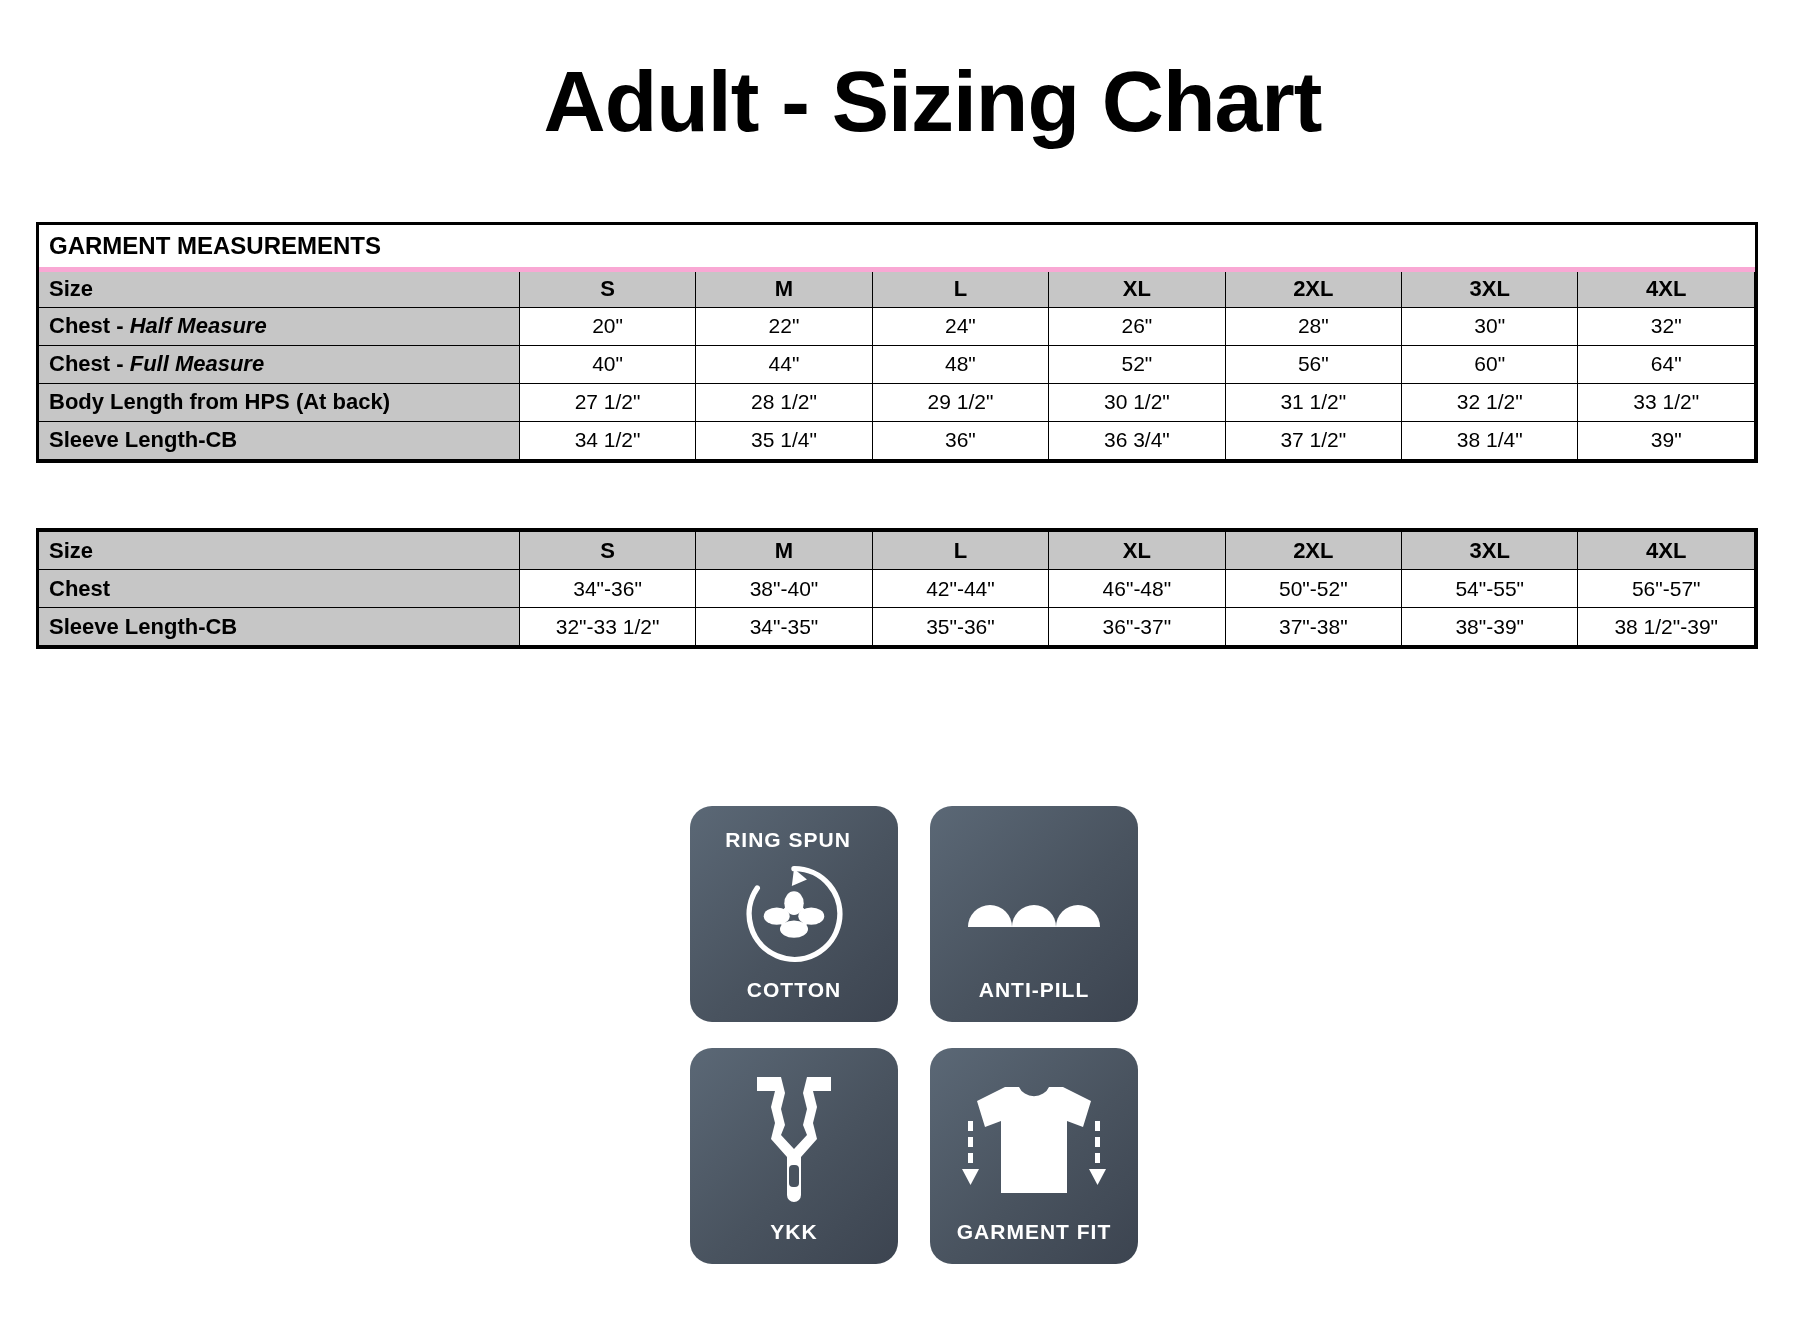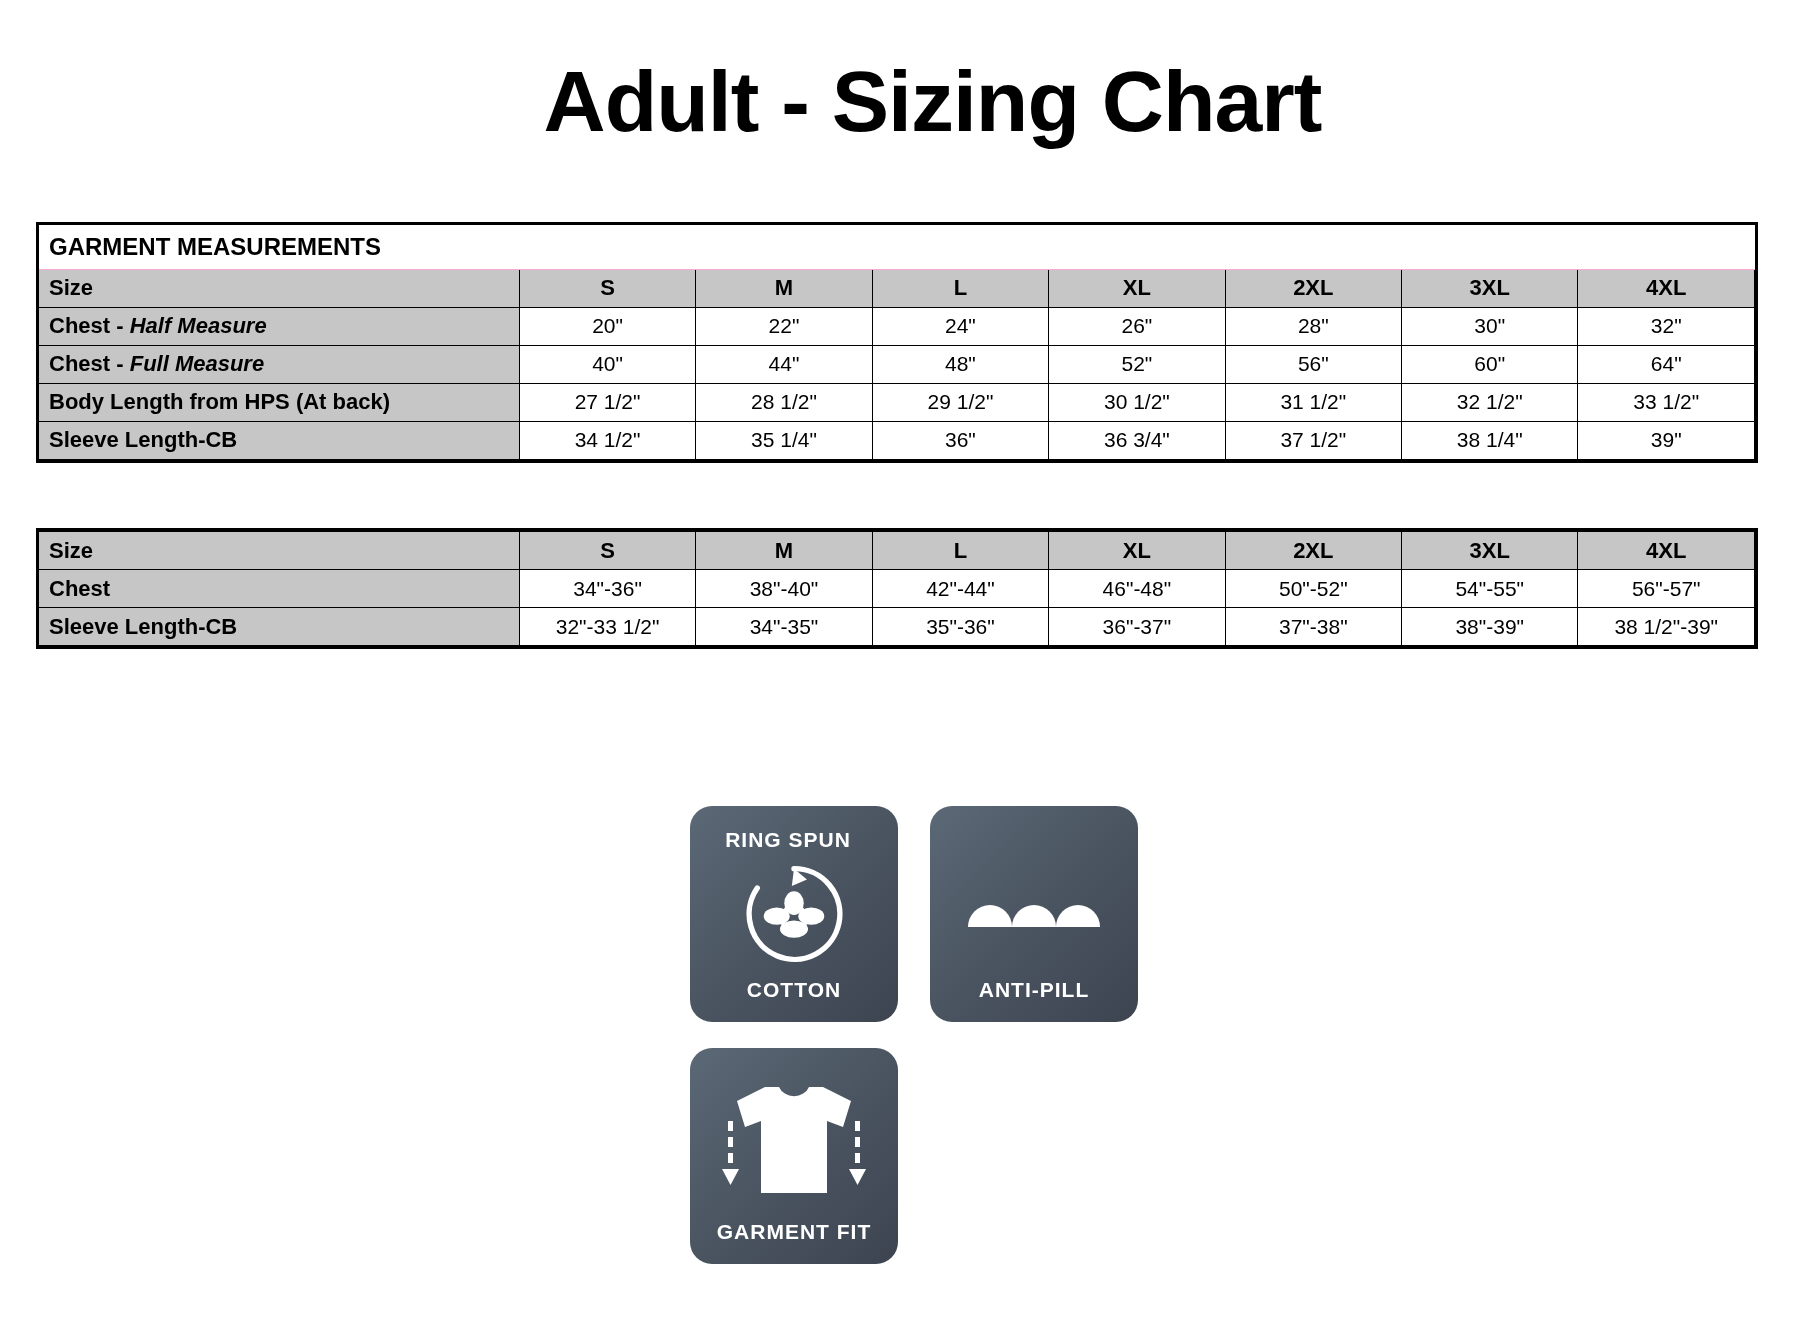--- a/index.html
+++ b/index.html
@@ -56,21 +56,21 @@
     box-sizing: border-box;
     font-family: "Liberation Sans", sans-serif;
   }
   .section-title-cell {
     font-weight: bold;
     font-size: 24px;
     text-align: left;
     padding-left: 10px;
     height: 44px;
     border: none;
-    border-bottom: 1px solid #f9a8d4;
+    border-bottom: 5px solid #f9a8d4;
     background: #fff;
   }
   .rowhead {
     background: #c6c6c6;
     font-weight: bold;
     text-align: left;
     padding-left: 10px;
     font-size: 22px;
     border-left: none;
   }
@@ -297,20 +297,29 @@
             <path d="M92 56 A22 22 0 0 1 136 56 Z" fill="#ffffff"></path>
           </svg>
         </div>
         <div class="icon-caption cap-bottom">ANTI-PILL</div>
       </div>
 
     </div>
 
     <div class="icon-row">
 
+      <div class="icon-tile">
+        <div class="glyph" style="margin-bottom:26px;">
+          <svg width="86" height="140" viewBox="0 0 86 140">
+            <path d="M6 4 L30 4 L34 20 L30 36 L34 52 L30 62 L43 76 L56 62 L52 52 L56 36 L52 20 L56 4 L80 4 L80 18 L62 18 L66 34 L62 50 L66 66 L50 84 L50 122 A7 7 0 0 1 36 122 L36 84 L20 66 L24 50 L20 34 L24 18 L6 18 Z" fill="#ffffff"></path>
+            <rect x="38" y="92" width="10" height="22" rx="4" fill="#49535f"></rect>
+          </svg>
+        </div>
+        <div class="icon-caption cap-bottom">YKK</div>
+      </div>
 
       <div class="icon-tile">
         <div class="glyph" style="margin-bottom:26px;">
           <svg width="150" height="128" viewBox="0 0 150 128">
             <path d="M46 8 L60 8 A16 14 0 0 0 90 8 L104 8 L132 22 L124 48 L108 42 L108 114 L42 114 L42 42 L26 48 L18 22 Z" fill="#ffffff"></path>
             <g fill="#ffffff">
               <rect x="9" y="42" width="5" height="10"></rect>
               <rect x="9" y="58" width="5" height="10"></rect>
               <rect x="9" y="74" width="5" height="10"></rect>
               <path d="M3 90 L20 90 L11.5 106 Z"></path>

